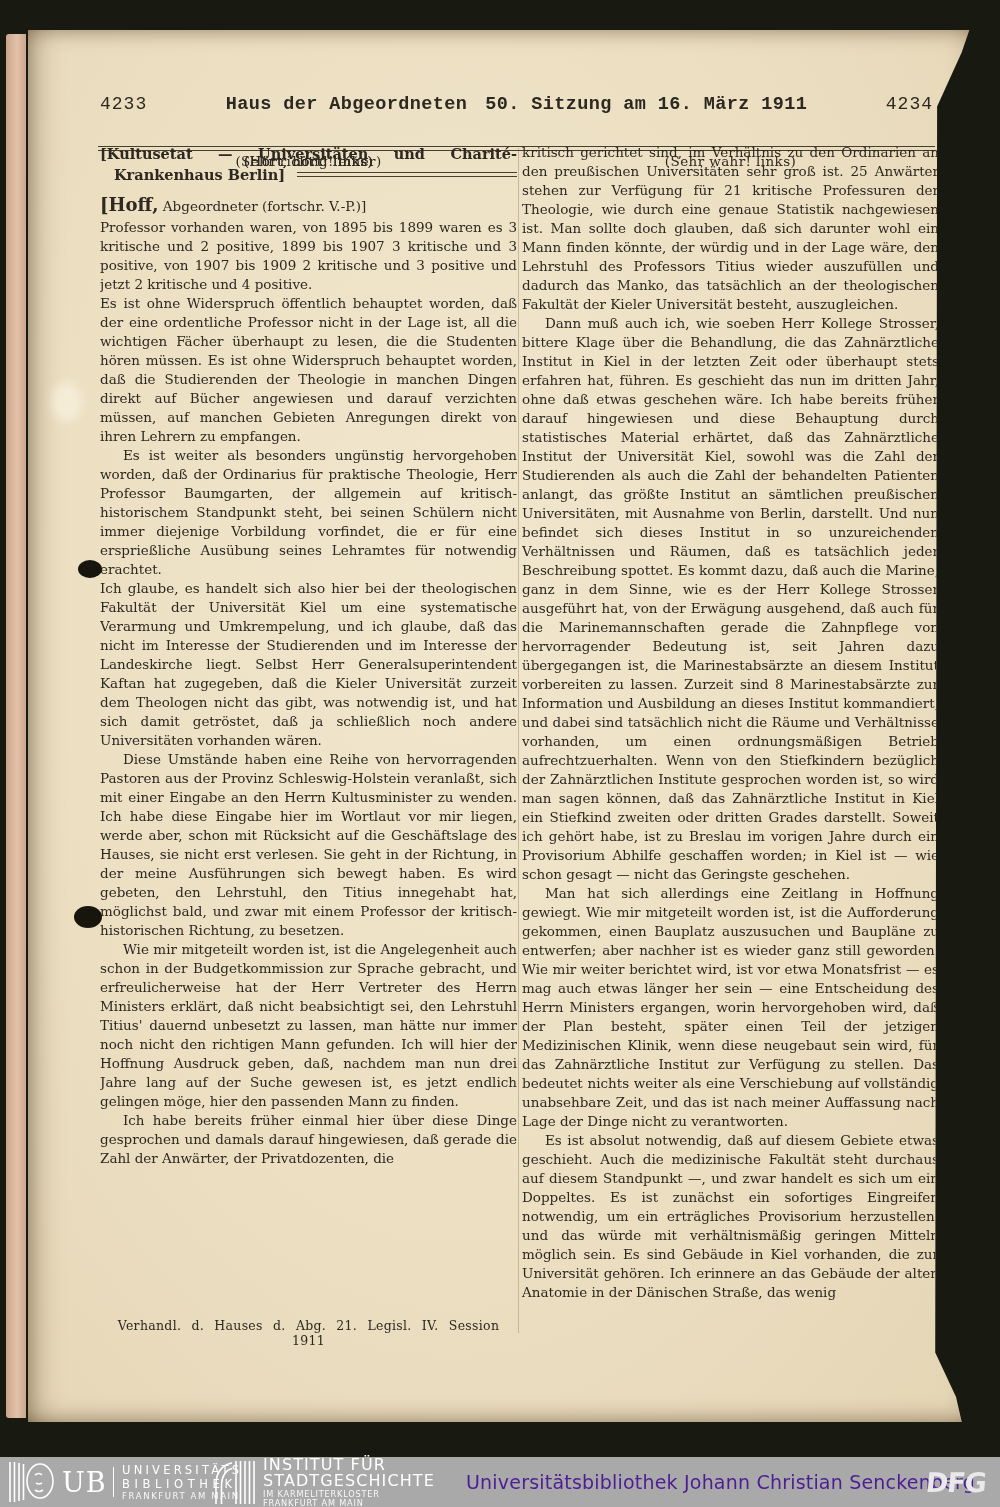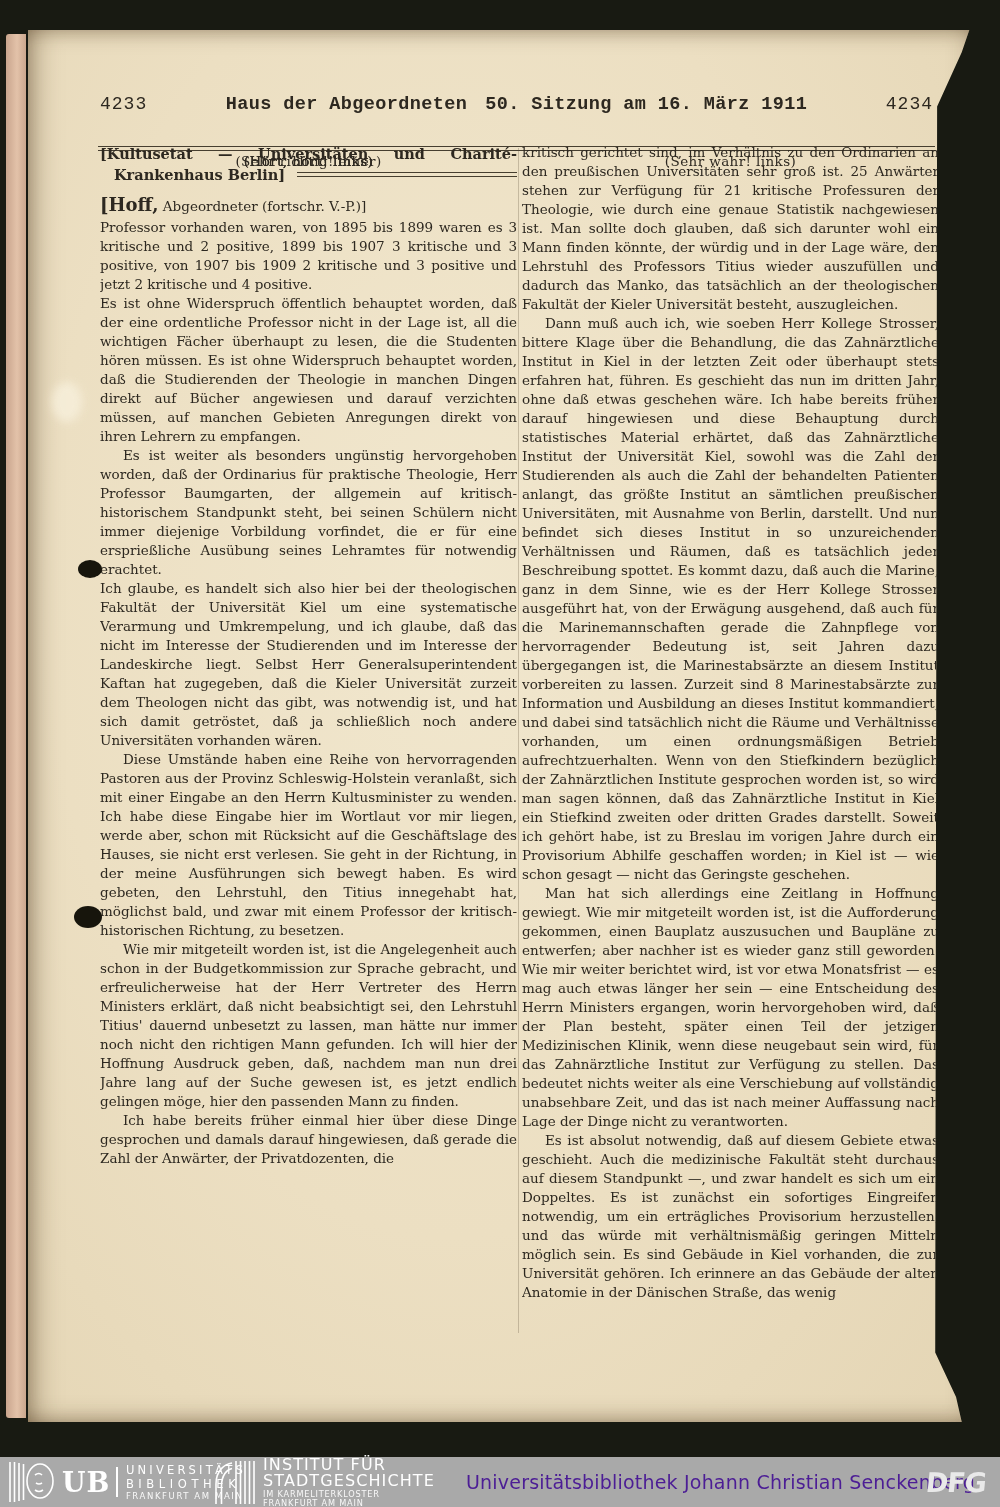--- a/index.html
+++ b/index.html
@@ -51,21 +51,21 @@
   
   .hole{position:absolute;background:#17150c;border-radius:50%;filter:blur(.6px);}
   .hole-1{left:50px;top:530px;width:24px;height:18px;}
   .hole-2{left:46px;top:876px;width:28px;height:22px;}
   .worn{position:absolute;left:24px;top:352px;width:30px;height:40px;border-radius:50%;
       background:#f6eed9;filter:blur(4px);opacity:.9;}
   
   .footer-bar{position:absolute;left:0;top:1457px;width:1000px;height:50px;
       background:#a9a9a9;font-family:"DejaVu Sans", sans-serif;color:#fff;}
   .ub-logo{position:absolute;left:8px;top:4px;display:flex;align-items:center;height:42px;}
-  .ub-abbr{font-family:"DejaVu Serif",serif;font-weight:bold;font-size:27px;
+  .ub-abbr{font-family:"DejaVu Serif",serif;font-weight:normal;font-size:27px;
       letter-spacing:1px;margin:0 6px 0 4px;}
   .ub-sep{width:1.5px;height:30px;background:#fff;margin-right:8px;}
   .ub-l1{font-size:11.5px;letter-spacing:3.2px;font-weight:500;}
   .ub-l2{font-size:11.5px;letter-spacing:4.6px;font-weight:500;}
   .ub-l3{font-size:8.5px;letter-spacing:1.6px;opacity:.92;}
   .isg-logo{position:absolute;left:213px;top:3px;display:flex;align-items:center;height:44px;}
   .isg-text{margin-left:8px;line-height:1.05;}
   .isg-l1,.isg-l2{font-size:16px;font-weight:normal;letter-spacing:1.1px;}
   .isg-l3,.isg-l4{font-size:8.2px;letter-spacing:.8px;opacity:.92;}
   .senckenberg{position:absolute;left:466px;top:0;height:50px;display:flex;
@@ -119,20 +119,21 @@
     <div class="col col-right">
       <div>
           <p class="blk plain">kritisch gerichtet sind, im Verhältnis zu den Ordinarien an den preußischen Universitäten sehr groß ist. 25 Anwärter stehen zur Verfügung für 21 kritische Professuren der Theologie, wie durch eine genaue Statistik nachgewiesen ist. Man sollte doch glauben, daß sich darunter wohl ein Mann finden könnte, der würdig und in der Lage wäre, den Lehrstuhl des Professors Titius wieder auszufüllen und dadurch das Manko, das tatsächlich an der theologischen Fakultät der Kieler Universität besteht, auszugleichen.</p>
           <p class="blk stage">(Sehr wahr! links)</p>
           <p class="blk indent">Dann muß auch ich, wie soeben Herr Kollege Strosser, bittere Klage über die Behandlung, die das Zahnärztliche Institut in Kiel in der letzten Zeit oder überhaupt stets erfahren hat, führen. Es geschieht das nun im dritten Jahr, ohne daß etwas geschehen wäre. Ich habe bereits früher darauf hingewiesen und diese Behauptung durch statistisches Material erhärtet, daß das Zahnärztliche Institut der Universität Kiel, sowohl was die Zahl der Studierenden als auch die Zahl der behandelten Patienten anlangt, das größte Institut an sämtlichen preußischen Universitäten, mit Ausnahme von Berlin, darstellt. Und nun befindet sich dieses Institut in so unzureichenden Verhältnissen und Räumen, daß es tatsächlich jeder Beschreibung spottet. Es kommt dazu, daß auch die Marine, ganz in dem Sinne, wie es der Herr Kollege Strosser ausgeführt hat, von der Erwägung ausgehend, daß auch für die Marinemannschaften gerade die Zahnpflege von hervorragender Bedeutung ist, seit Jahren dazu übergegangen ist, die Marinestabsärzte an diesem Institut vorbereiten zu lassen. Zurzeit sind 8 Marinestabsärzte zur Information und Ausbildung an dieses Institut kommandiert, und dabei sind tatsächlich nicht die Räume und Verhältnisse vorhanden, um einen ordnungsmäßigen Betrieb aufrechtzuerhalten. Wenn von den Stiefkindern bezüglich der Zahnärztlichen Institute gesprochen worden ist, so wird man sagen können, daß das Zahnärztliche Institut in Kiel ein Stiefkind zweiten oder dritten Grades darstellt. Soweit ich gehört habe, ist zu Breslau im vorigen Jahre durch ein Provisorium Abhilfe geschaffen worden; in Kiel ist — wie schon gesagt — nicht das Geringste geschehen.</p>
           <p class="blk indent">Man hat sich allerdings eine Zeitlang in Hoffnung gewiegt. Wie mir mitgeteilt worden ist, ist die Aufforderung gekommen, einen Bauplatz auszusuchen und Baupläne zu entwerfen; aber nachher ist es wieder ganz still geworden. Wie mir weiter berichtet wird, ist vor etwa Monatsfrist — es mag auch etwas länger her sein — eine Entscheidung des Herrn Ministers ergangen, worin hervorgehoben wird, daß der Plan besteht, später einen Teil der jetzigen Medizinischen Klinik, wenn diese neugebaut sein wird, für das Zahnärztliche Institut zur Verfügung zu stellen. Das bedeutet nichts weiter als eine Verschiebung auf vollständig unabsehbare Zeit, und das ist nach meiner Auffassung nach Lage der Dinge nicht zu verantworten.</p>
           <p class="blk indent">Es ist absolut notwendig, daß auf diesem Gebiete etwas geschieht. Auch die medizinische Fakultät steht durchaus auf diesem Standpunkt —, und zwar handelt es sich um ein Doppeltes. Es ist zunächst ein sofortiges Eingreifen notwendig, um ein erträgliches Provisorium herzustellen, und das würde mit verhältnismäßig geringen Mitteln möglich sein. Es sind Gebäude in Kiel vorhanden, die zur Universität gehören. Ich erinnere an das Gebäude der alten Anatomie in der Dänischen Straße, das wenig</p>
         </div>
     </div>
 
+    <div class="vol-line">Verhandl. d. Hauses d. Abg. 21. Legisl. IV. Session 1911</div>
 
     <div class="worn"></div>
     <div class="hole hole-1"></div>
     <div class="hole hole-2"></div>
   </div>
 
   <div class="footer-bar">
 
     <div class="ub-logo">
       <svg width="50" height="42" viewBox="0 0 50 42">

